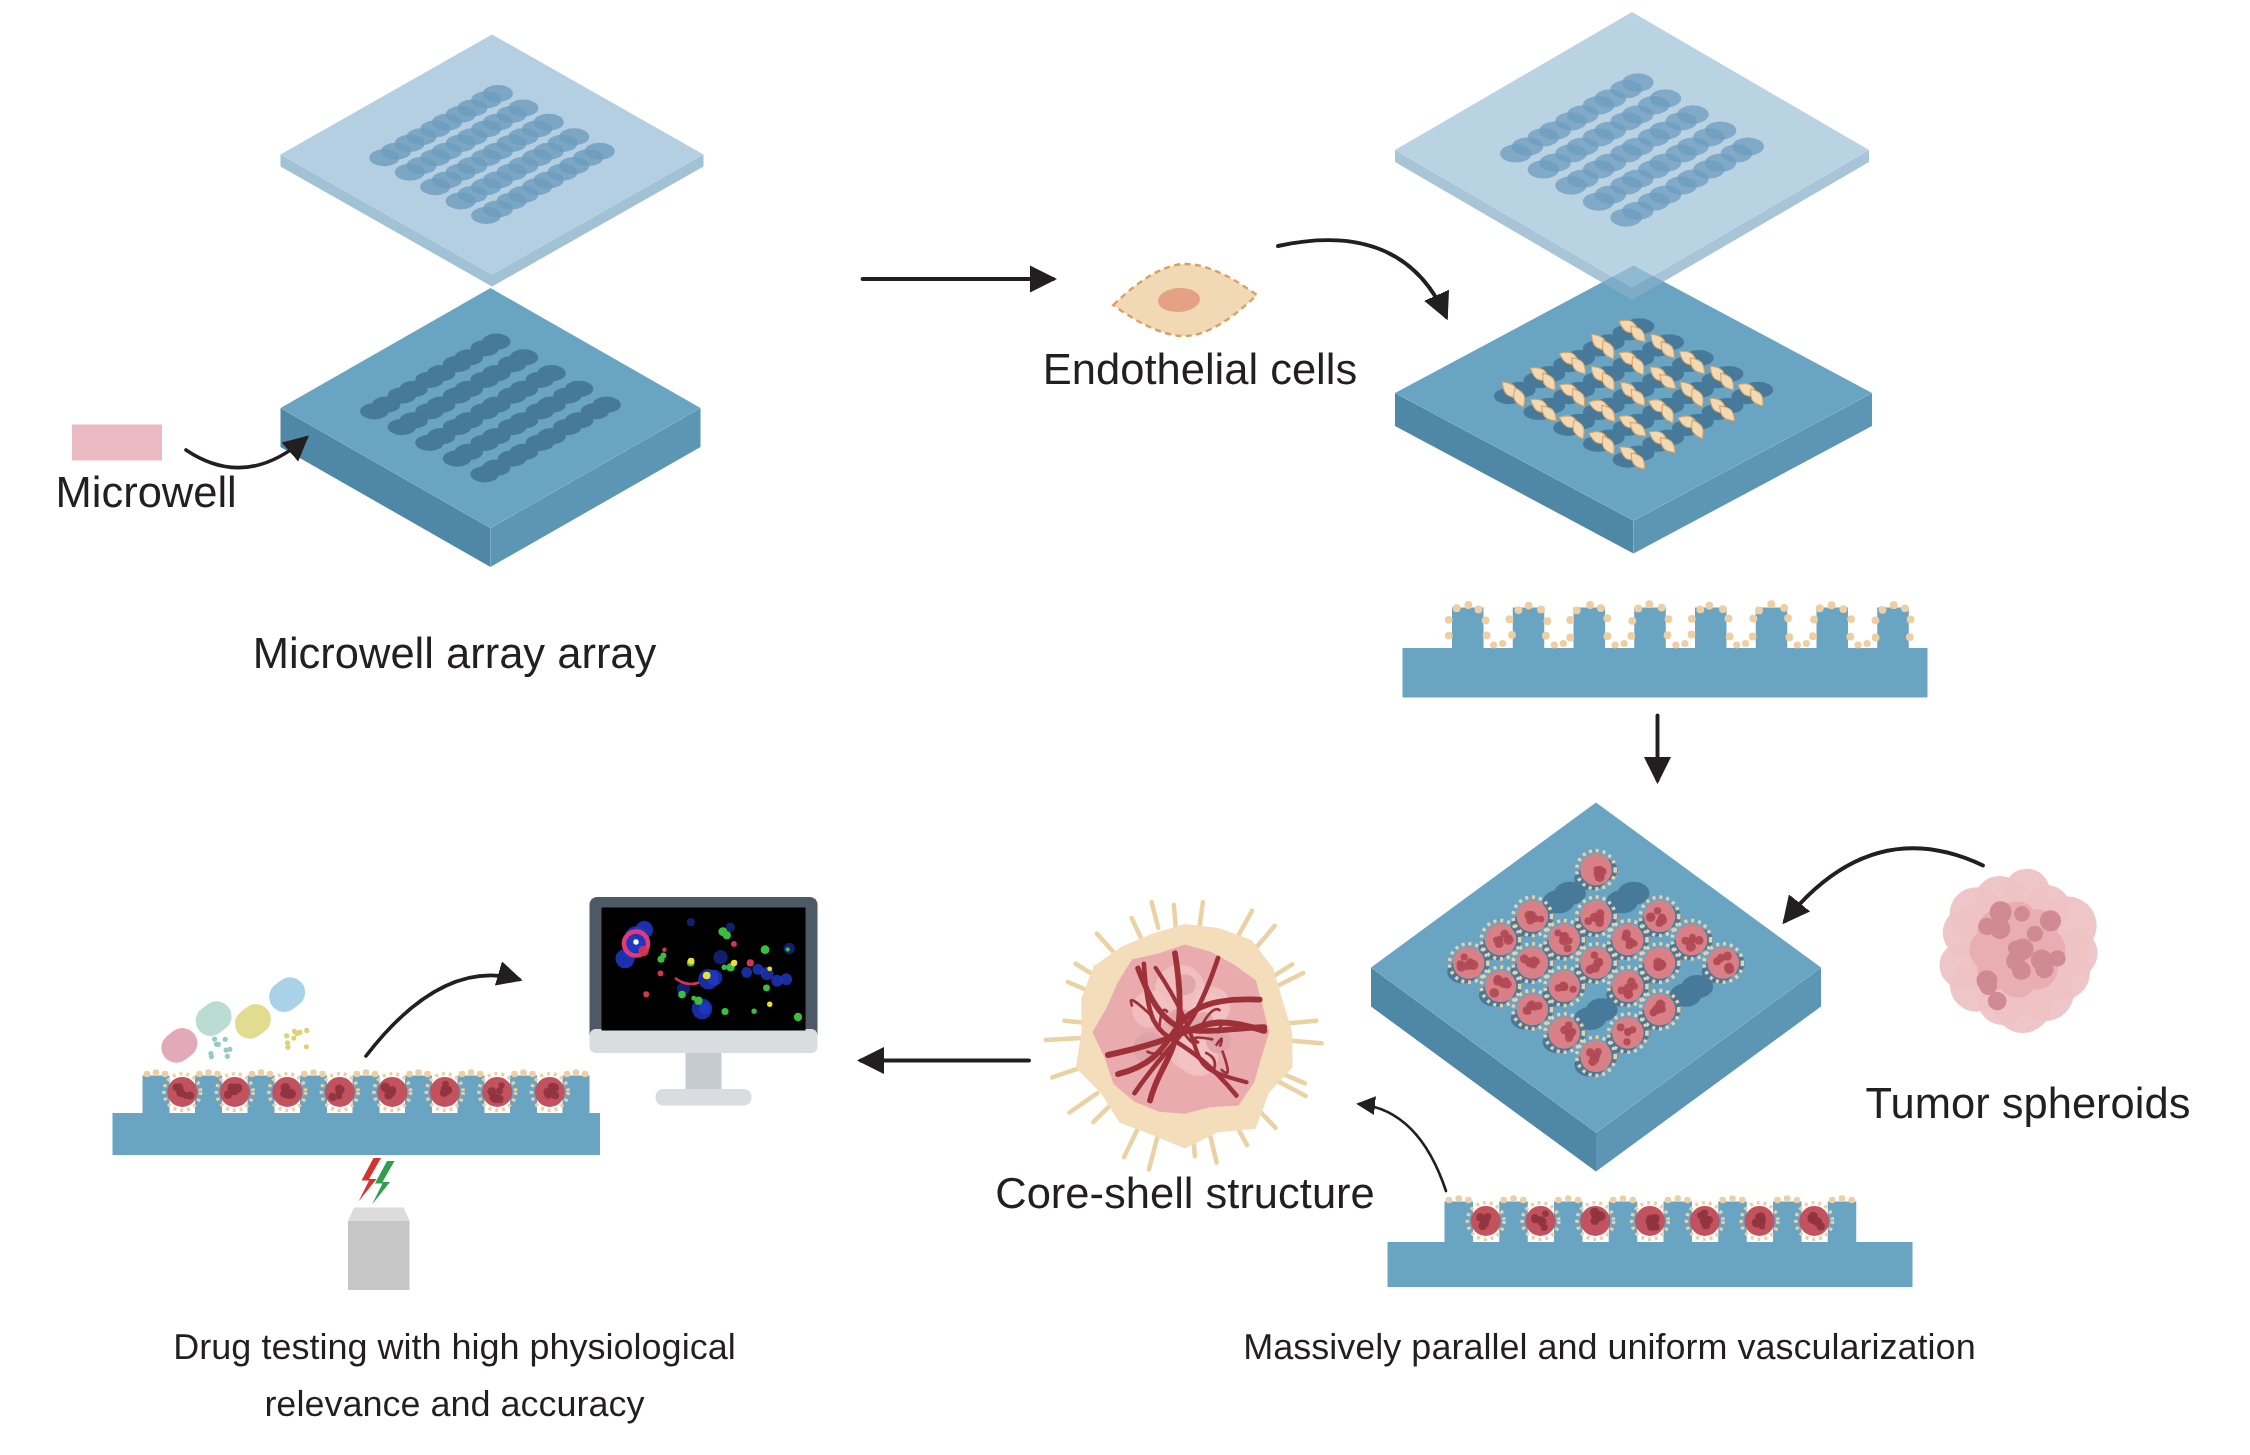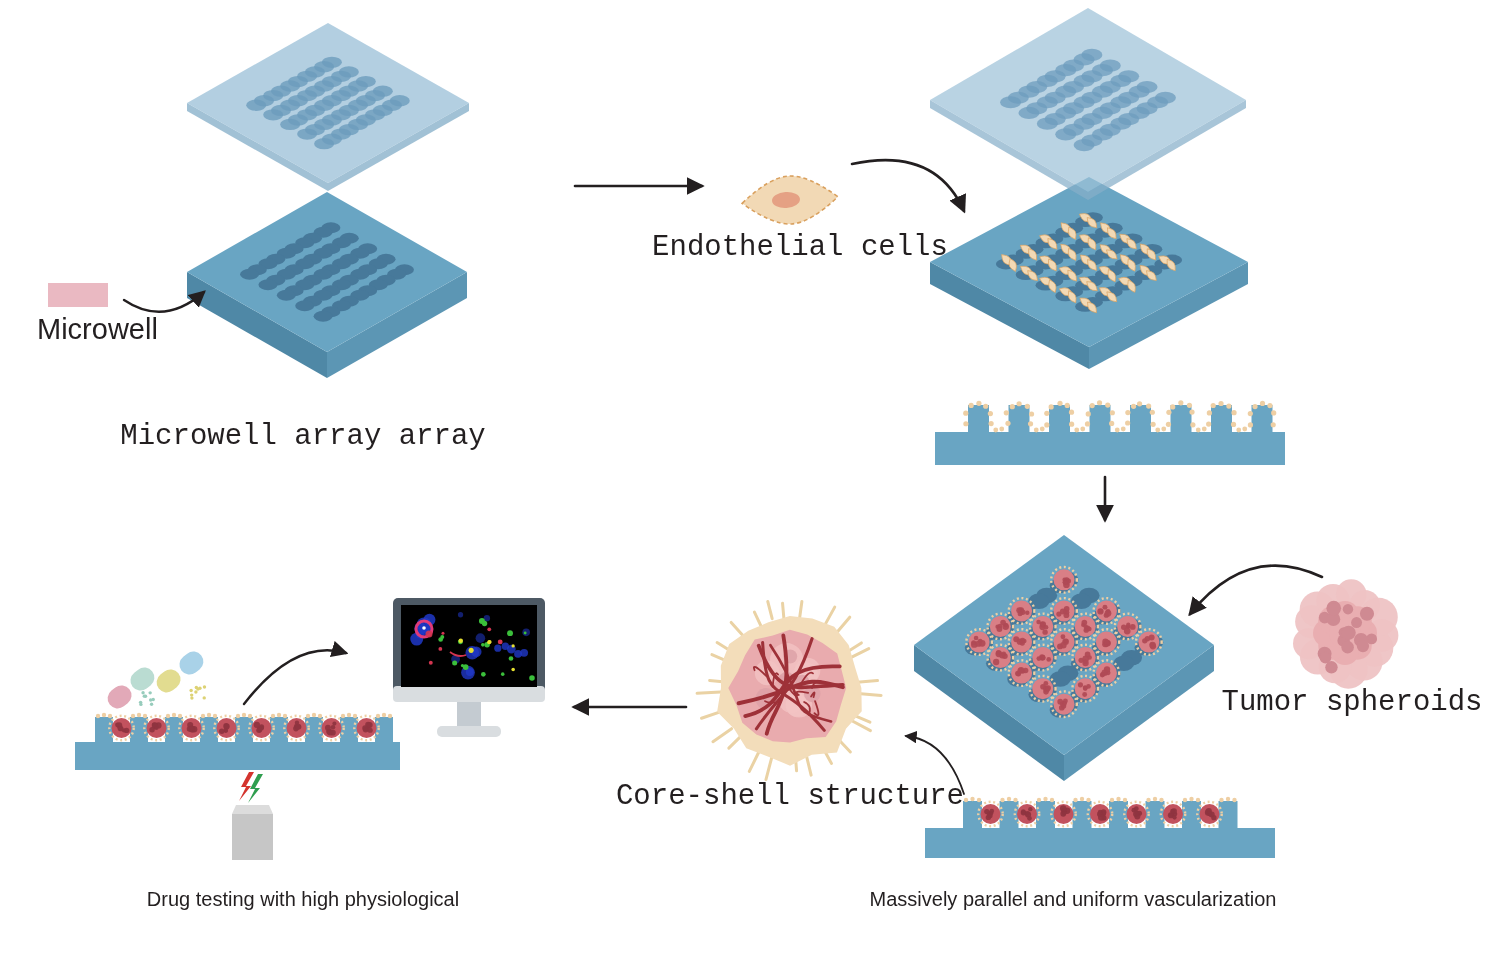--- a/index.html
+++ b/index.html
@@ -1,22 +1,22 @@
 <!DOCTYPE html>
 <html><head>
 <meta charset="utf-8">
 <style>
   html,body{margin:0;padding:0;background:#fff;}
   .stage{position:relative;width:1500px;height:970px;background:#fff;overflow:hidden;
          font-family:"Liberation Sans",sans-serif;}
   .stage svg{position:absolute;left:0;top:0;}
   .lbl{position:absolute;font-size:29px;color:#231f20;white-space:nowrap;letter-spacing:0;}
-  .lbl.c{transform:translateX(-50%);text-align:center;font-family:Liberation Mono, monospace;}
+  .lbl.c{transform:translateX(-50%);text-align:center;}
   .caption{position:absolute;transform:translateX(-50%);text-align:center;
-           font-size:20px;color:#231f20;line-height:38px;white-space:nowrap;}
+           font-size:24px;color:#231f20;line-height:38px;white-space:nowrap;}
 </style>
 </head>
 <body>
 
 <div class="stage">
 
   <svg id="fig" width="1500" height="970" viewBox="0 0 1500 970">
     <defs>
       <marker id="ah" viewBox="0 0 10 10" refX="8.5" refY="5" markerWidth="7" markerHeight="7" orient="auto" markerUnits="strokeWidth">
         <path id="ah-path" d="M0,0 L10,5 L0,10 Z" fill="#231f20"></path>
@@ -999,23 +999,24 @@
         <path d="M 1322,577 Q 1248,542 1190,614" fill="none" stroke="#231f20" stroke-width="2.6" marker-end="url(#ah)" stroke-linecap="round"></path>
         <path d="M 964,794 Q 946,740 906,736" fill="none" stroke="#231f20" stroke-width="1.8" marker-end="url(#ah)" stroke-linecap="round"></path>
         <path d="M 686,707 L 574,707" fill="none" stroke="#231f20" stroke-width="2.6" marker-end="url(#ah)" stroke-linecap="round"></path>
         <path d="M 244,704 Q 295,638 346,653" fill="none" stroke="#231f20" stroke-width="2.4" marker-end="url(#ah)" stroke-linecap="round"></path>
       </g>
   </svg>
 
   <div class="lbl" style="left:37px;top:313px">Microwell</div>
   <div class="lbl c" style="left:303px;top:420px">Microwell array array</div>
   <div class="lbl c" style="left:800px;top:231px">Endothelial cells</div>
-  <div class="lbl c" style="left:1352px;top:686px">Tumor spheroids</div>
+  <div class="lbl c" style="left:1352px;top:720px">Tumor spheroids</div>
   <div class="lbl c" style="left:790px;top:780px">Core-shell structure</div>
 
   <div class="caption" style="left:1073px;top:880px">
     <div>Massively parallel and uniform vascularization</div>
   </div>
   <div class="caption" style="left:303px;top:880px">
     <div>Drug testing with high physiological</div>
+    <div>relevance and accuracy</div>
   </div>
 
 </div>
 
 </body></html>

